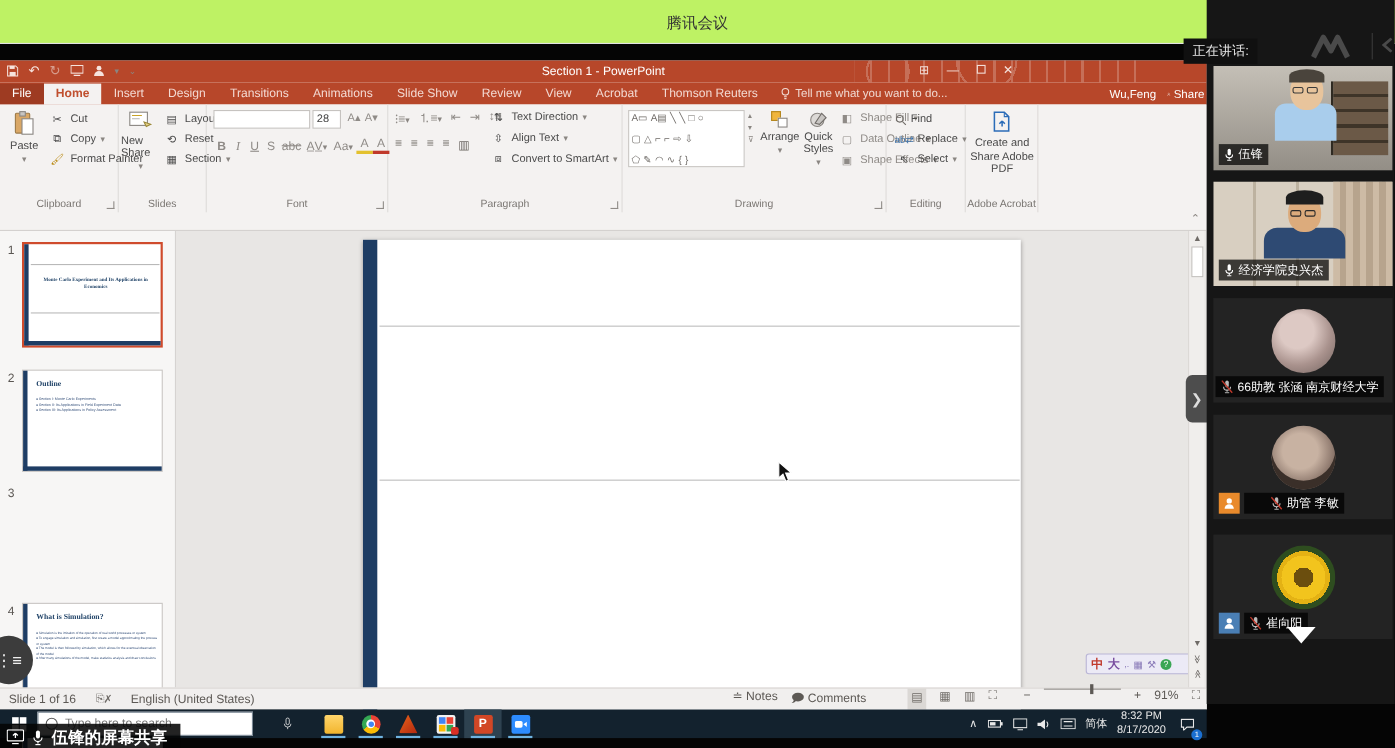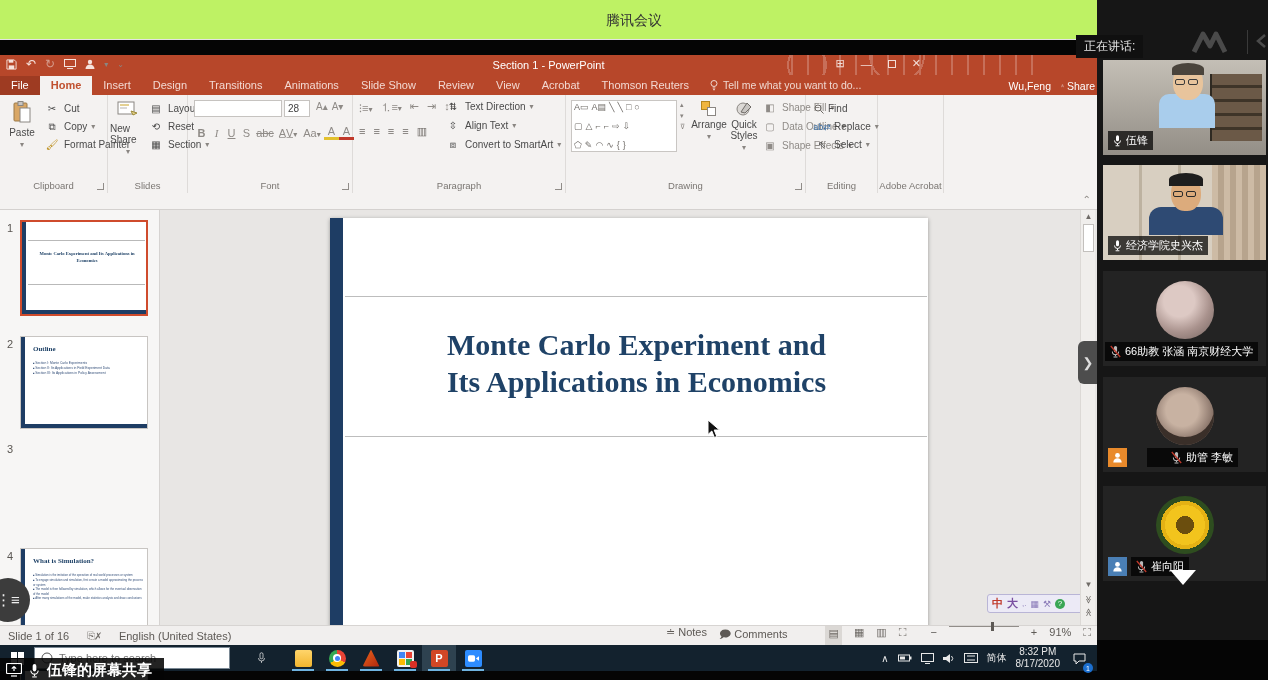--- a/index.html
+++ b/index.html
@@ -425,20 +425,28 @@
           </div>
           <div class="rsmall" style="position:absolute;left:8px;top:40px;">
             <span class="icon16">⇖</span>
               <span>Select</span>
               <span class="caret">▾</span>
           </div>
           <div class="glabel">Editing</div>
         </div>
 
         <div class="rgroup" style="left:878px;width:66px;">
+          <div class="rbig" style="position:absolute;left:1px;top:0;width:64px;">
+            <svg width="20" height="22" viewBox="0 0 20 22">
+                <path d="M3 1h9l4 4v13H3z" fill="none" stroke="#2b6cb8" stroke-width="1.4"></path>
+                <path d="M12 1v4h4" fill="none" stroke="#2b6cb8"></path>
+                <path d="M10 14v-5m0 0l-2.5 2.5M10 9l2.5 2.5" stroke="#2b6cb8" stroke-width="1.4" fill="none"></path>
+              </svg>
+            <span style="white-space:normal;text-align:center;line-height:1.15;">Create and Share Adobe PDF</span>
+          </div>
           <div class="glabel">Adobe Acrobat</div>
         </div>
 
         <div class="abs collapse-caret">⌃</div>
       </div>
 
       <div class="abs workarea">
 
         <div class="abs thumb-pane">
           <span class="tnum" style="top:12px;">1</span>
@@ -483,24 +491,20 @@
             <div class="mini-title" style="position:absolute;left:12px;top:8px;font-size:7px;">Monte Carlo Simulation</div>
           </div>
         </div>
 
         <div class="abs canvas">
           <div class="slide">
             <div class="slide-lbar"></div>
             <div class="slide-bbar"></div>
             <div class="slide-line" style="top:78px;"></div>
             <div class="slide-line" style="top:218px;"></div>
-            <div class="slide-title">
-              <div>Monte Carlo Experiment and</div>
-              <div>Its Applications in Economics</div>
-            </div>
           </div>
 
           <div class="abs ime-bar">
             <span style="color:#c0392b;font-weight:bold;">中</span>
             <span style="color:#7a4fa0;font-weight:bold;">大</span>
             <span style="color:#8a7ab8;font-size:8px;">,.</span>
             <span style="color:#8a7ab8;font-size:9px;">▦</span>
             <span style="color:#8a7ab8;font-size:9px;">⚒</span>
             <span style="background:#3aa655;color:#fff;border-radius:50%;width:10px;height:10px;font-size:8px;display:inline-flex;align-items:center;justify-content:center;">?</span>
           </div>
@@ -727,21 +731,21 @@
     </div>
 
     <div class="tile" style="top:377px;">
       <div class="avatar" style="background:radial-gradient(circle at 45% 40%,#c8b2a2 0 34%,#8a756a 65%,#55463f);box-shadow:inset 0 -8px 0 #3a2f29;"></div>
       <span class="tag-badge" style="background:#e98a2b;">
         <svg width="11" height="11" viewBox="0 0 10 11">
             <circle cx="5" cy="3.4" r="2.4" fill="#fff"></circle>
             <path d="M0.8 10.5a4.2 4.2 0 0 1 8.4 0z" fill="#fff"></path>
           </svg>
       </span>
-      <div class="tag" style="left:44px;padding-left:24px;">
+      <div class="tag" style="left:28px;padding-left:24px;">
         <svg width="11" height="13" viewBox="0 0 14 16">
             <rect x="5" y="1" width="4" height="8" rx="2" fill="#bbb"></rect>
             <path d="M3 8a4 4 0 0 0 8 0" fill="none" stroke="#bbb" stroke-width="1.3"></path>
             <line x1="7" y1="12" x2="7" y2="14" stroke="#bbb" stroke-width="1.3"></line>
             <line x1="4.5" y1="15" x2="9.5" y2="15" stroke="#bbb" stroke-width="1.3"></line>
             <line x1="1" y1="1" x2="13" y2="15" stroke="#c0392b" stroke-width="1.6"></line>
           </svg>
         <span>助管 李敏</span>
       </div>
     </div>

